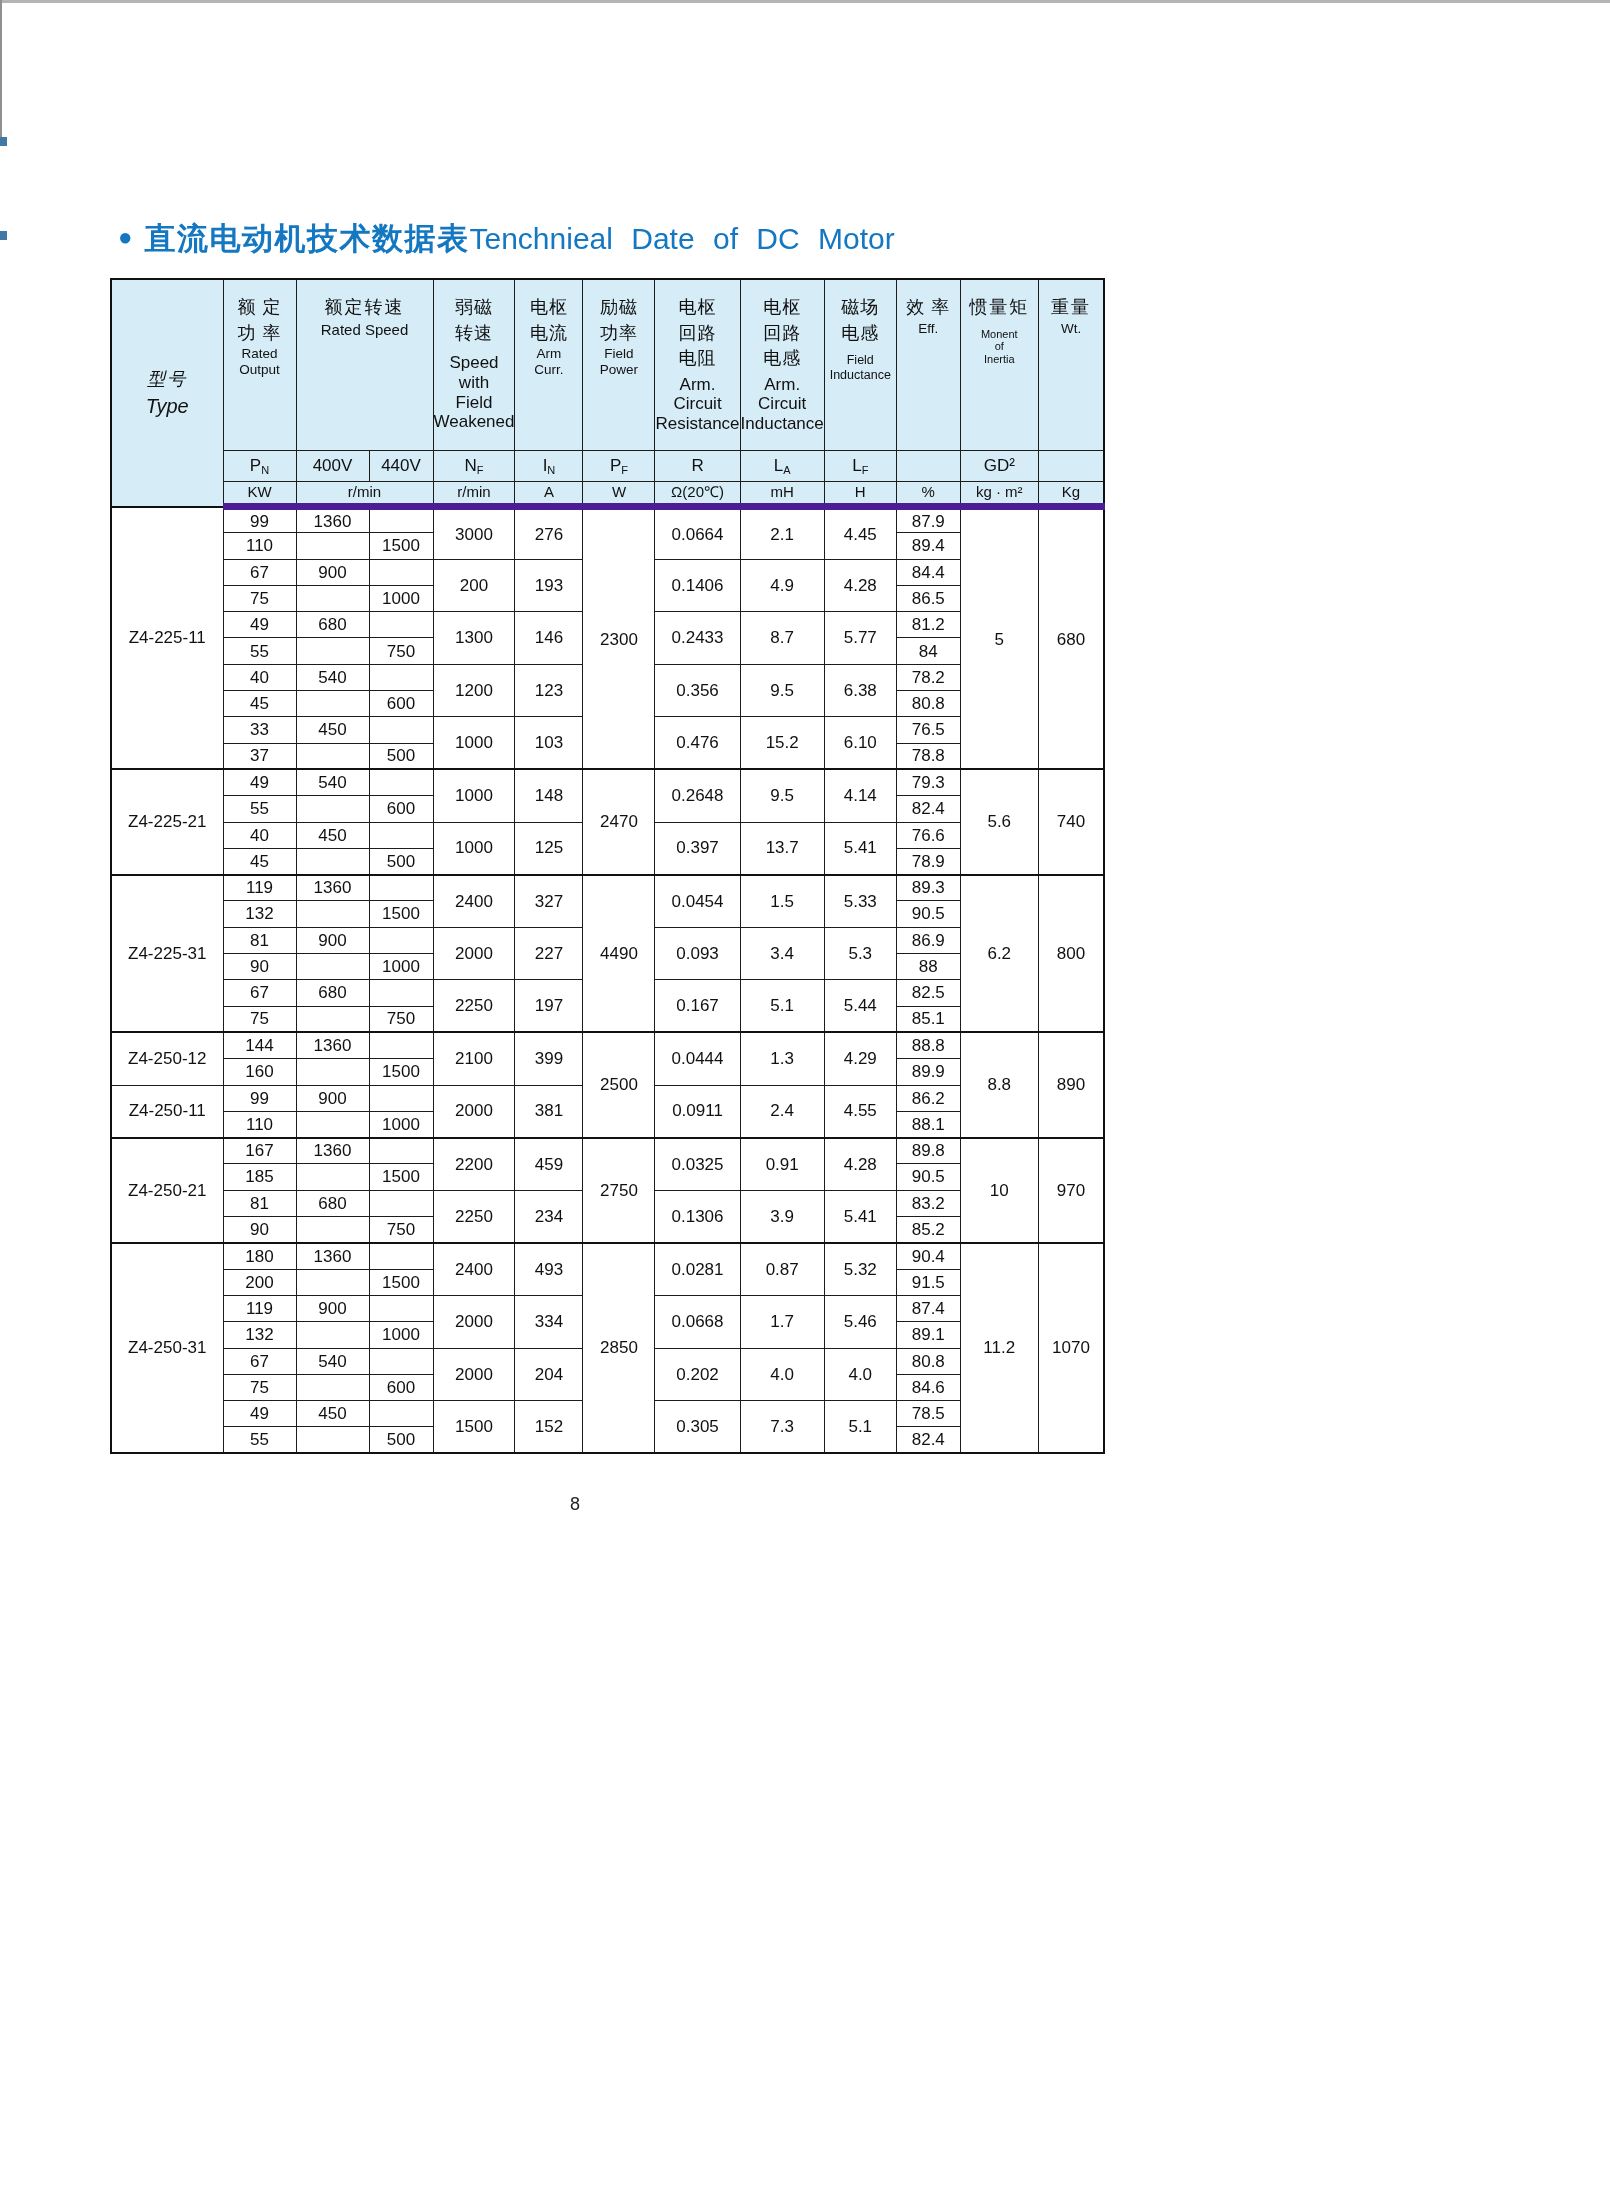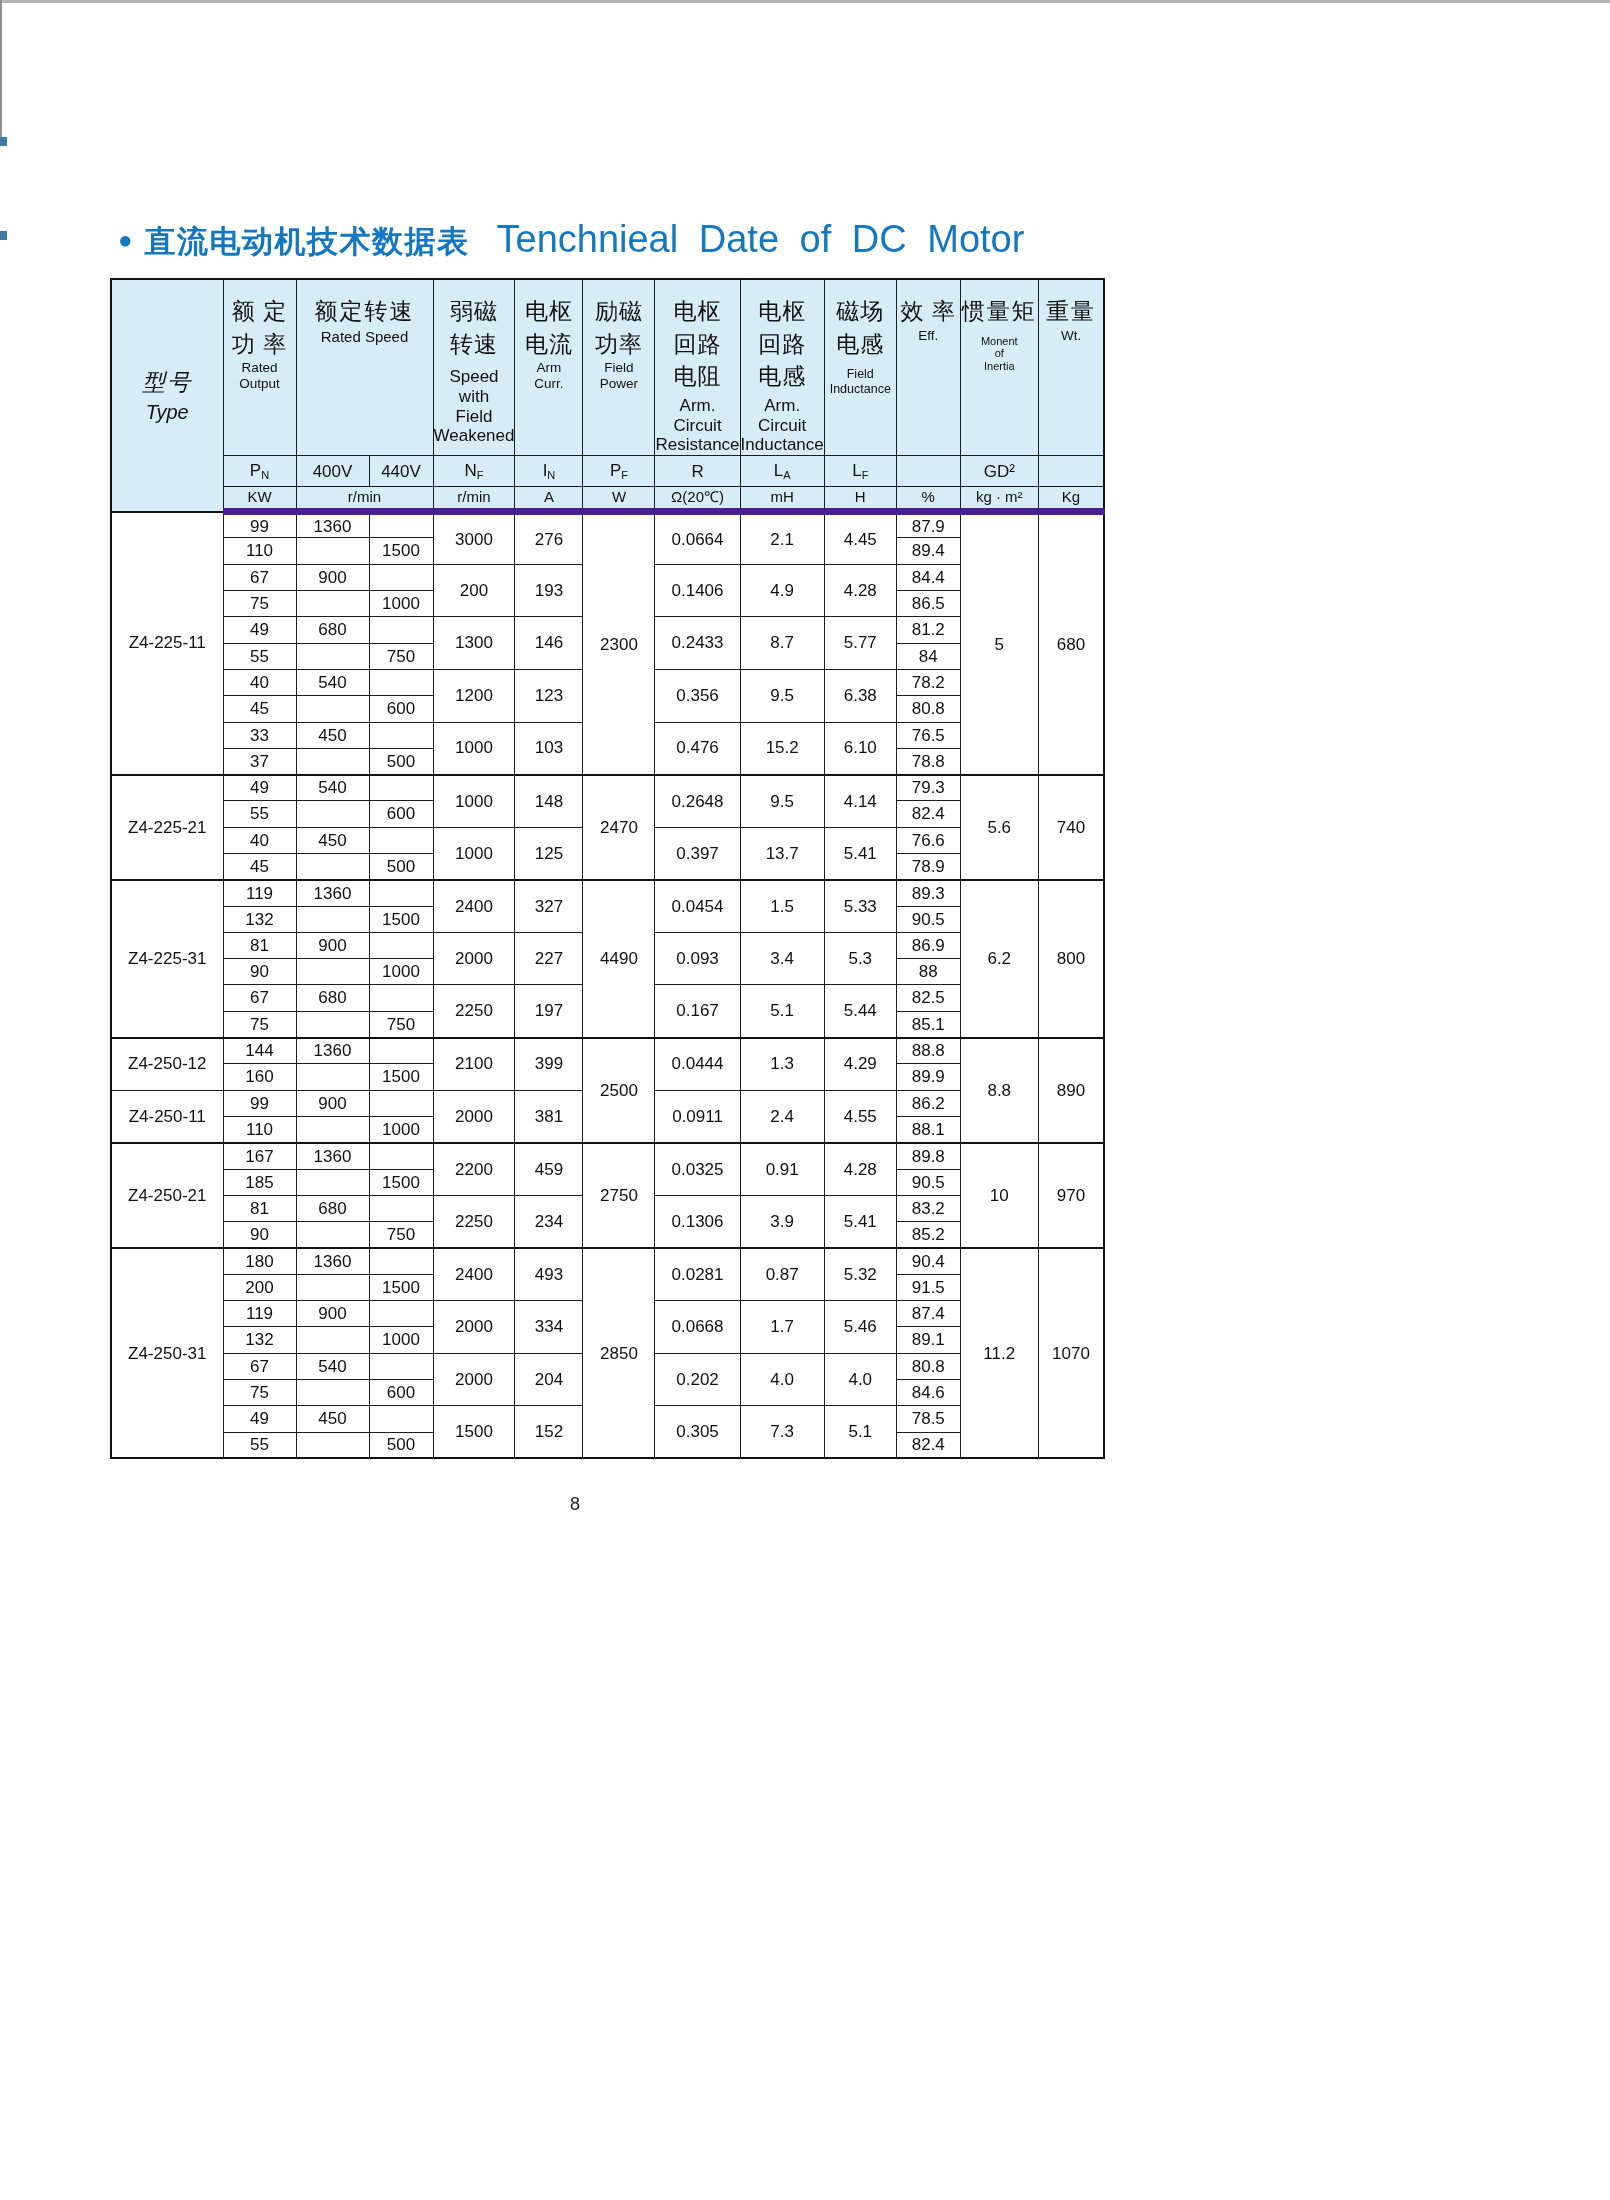--- a/index.html
+++ b/index.html
@@ -10,39 +10,39 @@
   }
   .top-rule{position:absolute;left:0;top:0;width:1610px;height:3px;background:#b4b4b4;}
   .left-rule{position:absolute;left:0;top:0;width:2px;height:138px;background:#8f8f8f;}
   .tick{position:absolute;left:0;width:7px;height:9px;background:#4179a6;}
   .tick.t1{top:137px}
   .tick.t2{top:231px}
 
   .title{position:absolute;left:118px;top:218px;margin:0;white-space:nowrap;color:#1477c2;font-weight:normal;}
   .title .bullet{font-size:24px;vertical-align:4px;margin-right:12px;}
   .title .zh{font-size:31px;font-weight:bold;letter-spacing:1.5px;}
-  .title .en{font-size:38px;margin-left:27px;word-spacing:10px;}
+  .title .en{font-size:30px;margin-left:0;word-spacing:10px;}
 
   table.dtable{
     position:absolute;left:110px;top:278px;
     border-collapse:collapse;table-layout:fixed;background:#fff;
     border:2.6px solid #111;
   }
   .dtable td{
     border:1.6px solid #1c1c1c;text-align:center;vertical-align:middle;
     padding:0;font-size:17px;overflow:hidden;line-height:1.25;
   }
   .dtable thead td{background:#d6ecf7;}
   .bigrow td{height:170px;vertical-align:top;}
   .bigrow td.vmid{vertical-align:middle;font-style:italic;}
   .symrow td{height:30px;font-size:17px;}
   .units td{height:21px;font-size:15px;border-bottom:7px solid #4c1d95;}
   .dtable tbody tr{height:26.3px;}
   .dtable tbody tr.gs>td{border-top:2.6px solid #111;}
-  .hz{font-size:23px;line-height:1.42;margin-top:15px;white-space:pre-line;letter-spacing:1px;}
+  .hz{font-size:18px;line-height:1.42;margin-top:15px;white-space:pre-line;letter-spacing:1px;}
   .hz.one{letter-spacing:2px;}
   .he{font-size:13.5px;line-height:1.16;white-space:pre-line;letter-spacing:0;}
   .he.sm{font-size:17px;margin-top:7px;}
   .dtable sub{font-size:11px;vertical-align:-3px;}
   .pageno{position:absolute;left:540px;top:1494px;width:70px;text-align:center;font-size:18px;color:#222;}
 </style>
 </head>
 <body>
 
 <div class="top-rule"></div>

